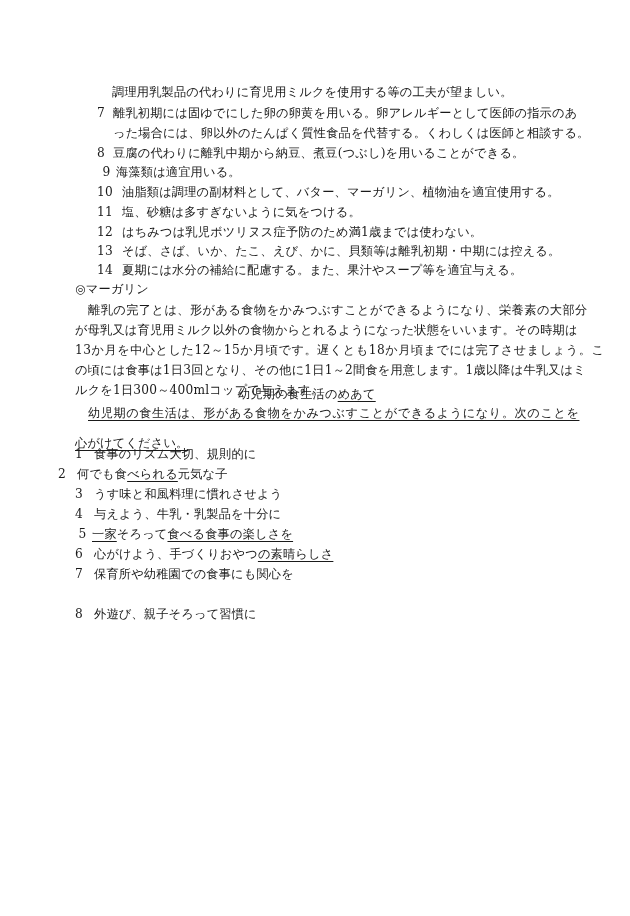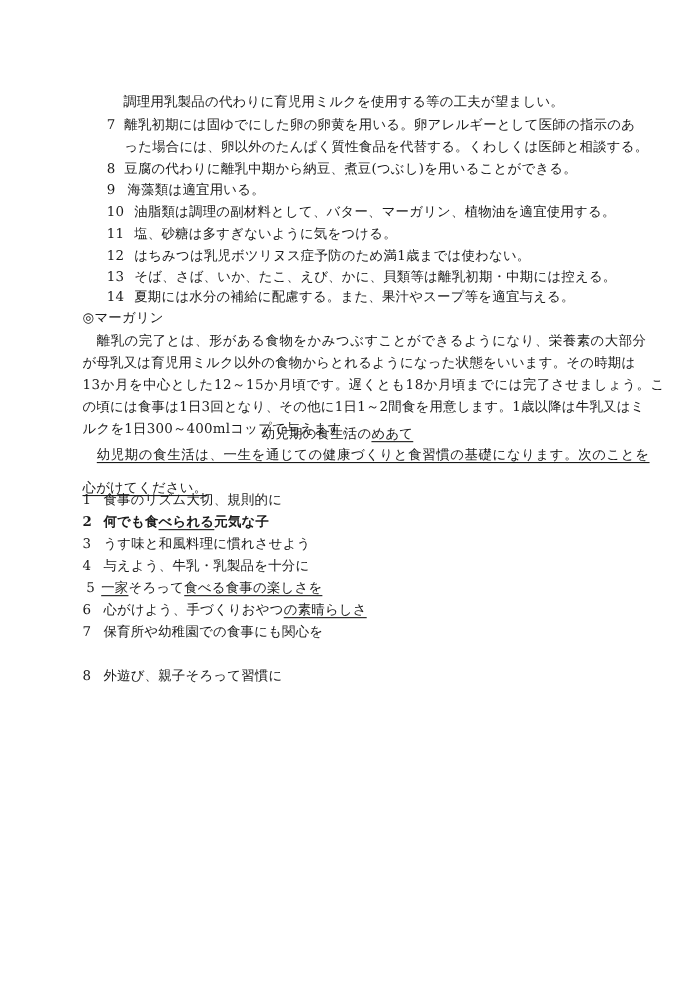--- a/index.html
+++ b/index.html
@@ -14,21 +14,21 @@
 
 <div id="doc">
 
   <div class="line" style="left:112px;top:84px;"><span>調理用乳製品の代わりに育児用ミルクを使用する等の工夫が望ましい。</span></div>
 
   <div class="line" style="left:97px;top:105px;"><span class="num" style="width:16px">7</span><span>離乳初期には固ゆでにした卵の卵黄を用いる。卵アレルギーとして医師の指示のあ</span></div>
   <div class="line" style="left:113px;top:125px;"><span>った場合には、卵以外のたんぱく質性食品を代替する。くわしくは医師と相談する。</span></div>
 
   <div class="line" style="left:97px;top:145px;"><span class="num" style="width:16px">8</span><span>豆腐の代わりに離乳中期から納豆、煮豆(つぶし)を用いることができる。</span></div>
 
-  <div class="line" style="left:97px;top:164px;"><span class="num" style="width:19px">9</span><span>海藻類は適宜用いる。</span></div>
+  <div class="line" style="left:97px;top:164px;text-align:center;"><span class="num" style="width:19px">9</span><span>海藻類は適宜用いる。</span></div>
 
   <div class="line" style="left:97px;top:184px;"><span class="num" style="width:25px">10</span><span>油脂類は調理の副材料として、バター、マーガリン、植物油を適宜使用する。</span></div>
 
   <div class="line" style="left:97px;top:204px;"><span class="num" style="width:25px">11</span><span>塩、砂糖は多すぎないように気をつける。</span></div>
 
   <div class="line" style="left:97px;top:224px;"><span class="num" style="width:25px">12</span><span>はちみつは乳児ボツリヌス症予防のため満1歳までは使わない。</span></div>
 
   <div class="line" style="left:97px;top:243px;"><span class="num" style="width:25px">13</span><span>そば、さば、いか、たこ、えび、かに、貝類等は離乳初期・中期には控える。</span></div>
 
   <div class="line" style="left:97px;top:262px;"><span class="num" style="width:25px">14</span><span>夏期には水分の補給に配慮する。また、果汁やスープ等を適宜与える。</span></div>
@@ -36,26 +36,26 @@
   <div class="line" style="left:75px;top:281px;">◎マーガリン</div>
 
   <div class="line" style="left:88px;top:302px;letter-spacing:0.45px;">離乳の完了とは、形がある食物をかみつぶすことができるようになり、栄養素の大部分</div>
   <div class="line" style="left:75px;top:322px;letter-spacing:0.2px;">が母乳又は育児用ミルク以外の食物からとれるようになった状態をいいます。その時期は</div>
   <div class="line" style="left:75px;top:342px;letter-spacing:0.5px;">13か月を中心とした12～15か月頃です。遅くとも18か月頃までには完了させましょう。こ</div>
   <div class="line" style="left:75px;top:362px;letter-spacing:0.2px;">の頃には食事は1日3回となり、その他に1日1～2間食を用意します。1歳以降は牛乳又はミ</div>
   <div class="line" style="left:75px;top:382px;">ルクを1日300～400mlコップで与えます。</div>
 
   <div class="line" style="left:238px;top:386px;"><span>幼児期の食生活の</span><span class="u">めあて</span></div>
 
-  <div class="line u" style="left:88px;top:405px;letter-spacing:0.55px;">幼児期の食生活は、一生を通じての健康づくりと食習慣の基礎になります。次のことを</div>
+  <div class="line u" style="left:88px;top:405px;letter-spacing:0.55px;">幼児期の食生活は、形がある食物をかみつぶすことができるようになり。次のことを</div>
   <div class="line u" style="left:75px;top:435px;">心がけてください。</div>
 
   <div id="goals">
       <div class="line" style="left: 75px; top: 446px;"><span class="num" style="width: 19px;">1</span><span>食事のリズム大切、規則的に</span></div>
-      <div class="line" style="left: 75px; top: 466px; font-weight: bold;"><span class="num" style="width: 19px;">2</span><span>何でも食</span><span class="u">べられる</span><span>元気な子</span></div>
+      <div class="line" style="left: 58px; top: 466px;"><span class="num" style="width: 19px;">2</span><span>何でも食</span><span class="u">べられる</span><span>元気な子</span></div>
       <div class="line" style="left: 75px; top: 486px;"><span class="num" style="width: 19px;">3</span><span>うす味と和風料理に慣れさせよう</span></div>
       <div class="line" style="left: 75px; top: 506px;"><span class="num" style="width: 19px;">4</span><span>与えよう、牛乳・乳製品を十分に</span></div>
       <div class="line" style="left: 73px; top: 526px; text-align: center;"><span class="num" style="width: 19px;">5</span><span class="u">一家</span><span>そろって</span><span class="u">食べる食事の楽しさを</span></div>
       <div class="line" style="left: 75px; top: 546px;"><span class="num" style="width: 19px;">6</span><span>心がけよう、手づくりおやつ</span><span class="u">の素晴らしさ</span></div>
       <div class="line" style="left: 75px; top: 566px;"><span class="num" style="width: 19px;">7</span><span>保育所や幼稚園での食事にも関心を</span></div>
       <div class="line" style="left: 75px; top: 586px; margin-top: 20px;"><span class="num" style="width: 19px;">8</span><span>外遊び、親子そろって習慣に</span></div>
     </div>
 
 </div>
 

